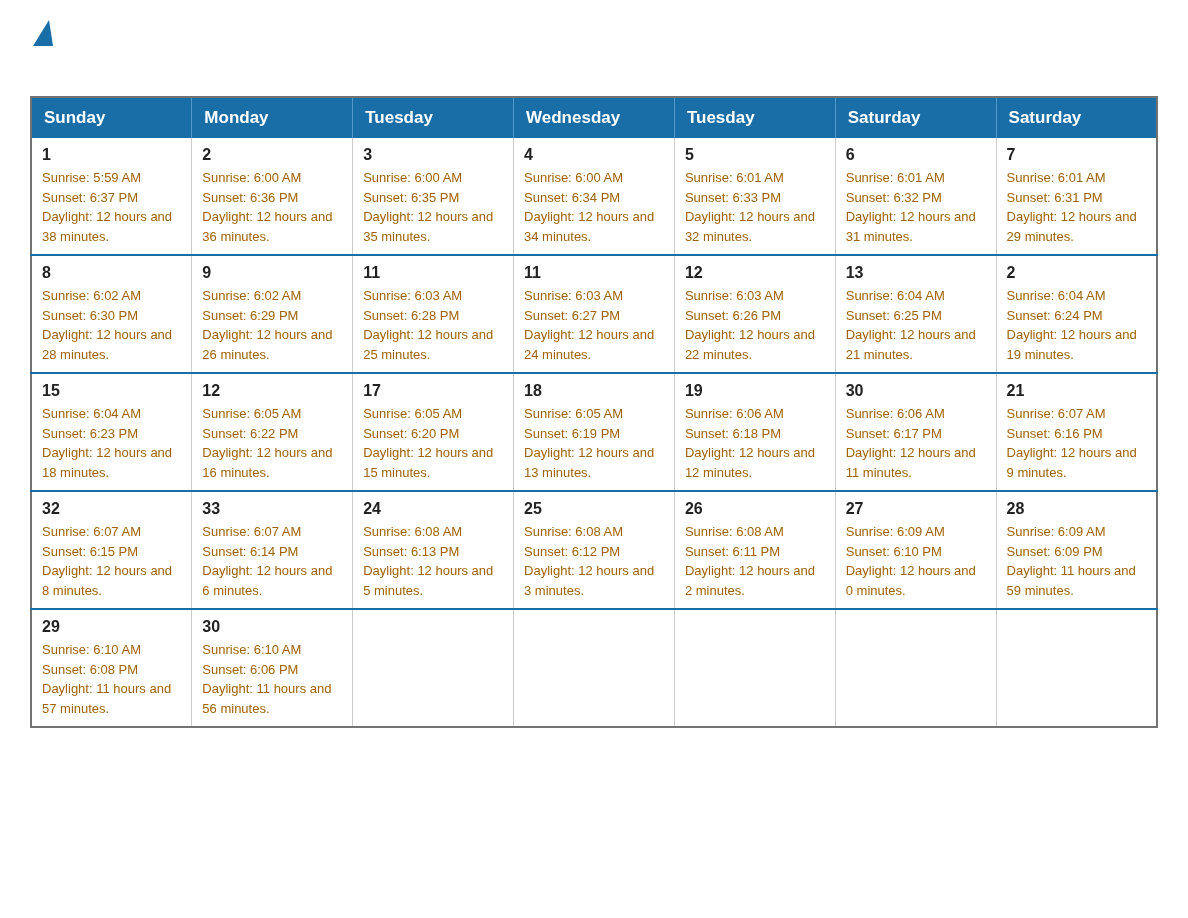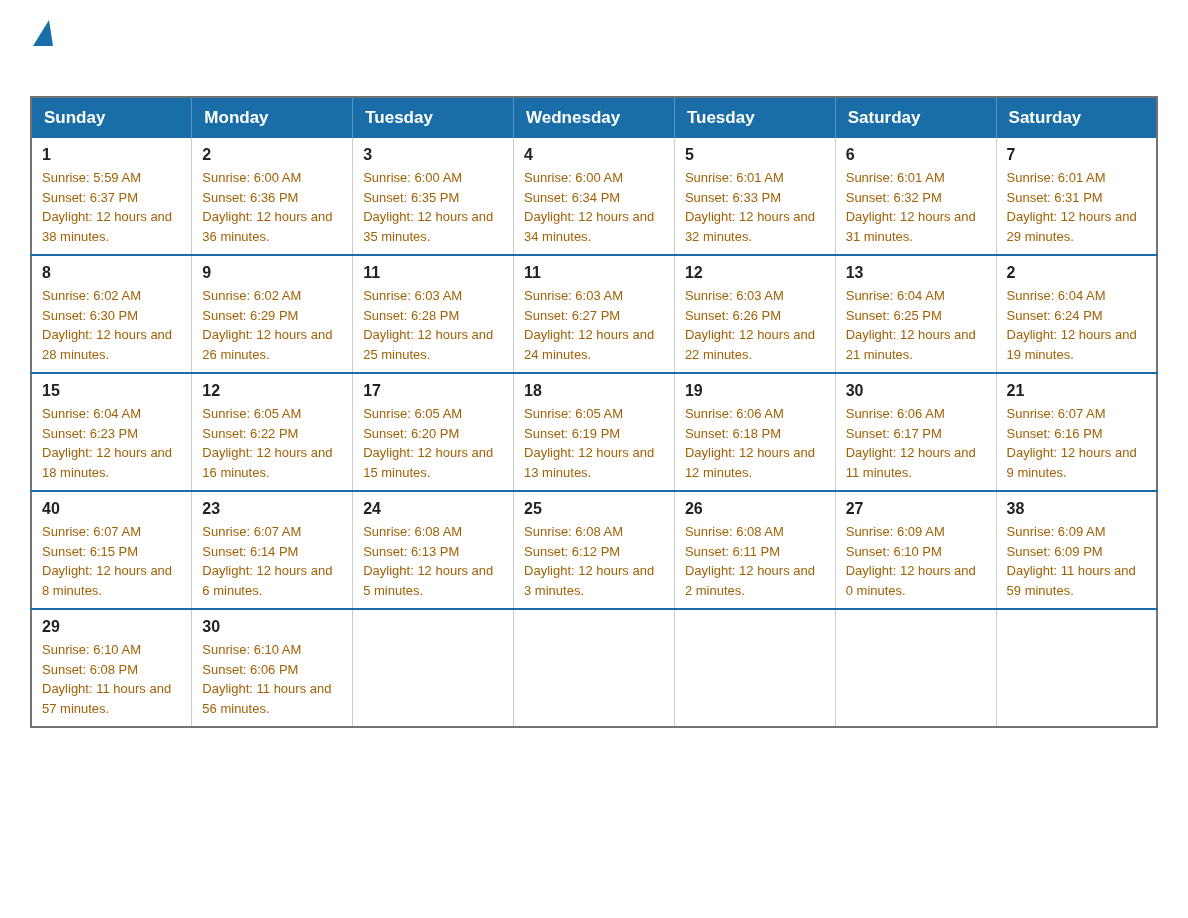--- a/index.html
+++ b/index.html
@@ -301,29 +301,29 @@
         <span class="day-number">21</span>
         <div class="day-info">
           Sunrise: 6:07 AM<br>
           Sunset: 6:16 PM<br>
           Daylight: 12 hours and 9 minutes.
         </div>
       </td>
       </tr>
       <tr>
         <td>
-        <span class="day-number">40</span>
+        <span class="day-number">32</span>
         <div class="day-info">
           Sunrise: 6:07 AM<br>
           Sunset: 6:15 PM<br>
           Daylight: 12 hours and 8 minutes.
         </div>
       </td>
         <td>
-        <span class="day-number">23</span>
+        <span class="day-number">33</span>
         <div class="day-info">
           Sunrise: 6:07 AM<br>
           Sunset: 6:14 PM<br>
           Daylight: 12 hours and 6 minutes.
         </div>
       </td>
         <td>
         <span class="day-number">24</span>
         <div class="day-info">
           Sunrise: 6:08 AM<br>
@@ -349,21 +349,21 @@
       </td>
         <td>
         <span class="day-number">27</span>
         <div class="day-info">
           Sunrise: 6:09 AM<br>
           Sunset: 6:10 PM<br>
           Daylight: 12 hours and 0 minutes.
         </div>
       </td>
         <td>
-        <span class="day-number">38</span>
+        <span class="day-number">28</span>
         <div class="day-info">
           Sunrise: 6:09 AM<br>
           Sunset: 6:09 PM<br>
           Daylight: 11 hours and 59 minutes.
         </div>
       </td>
       </tr>
       <tr>
         <td>
         <span class="day-number">29</span>

